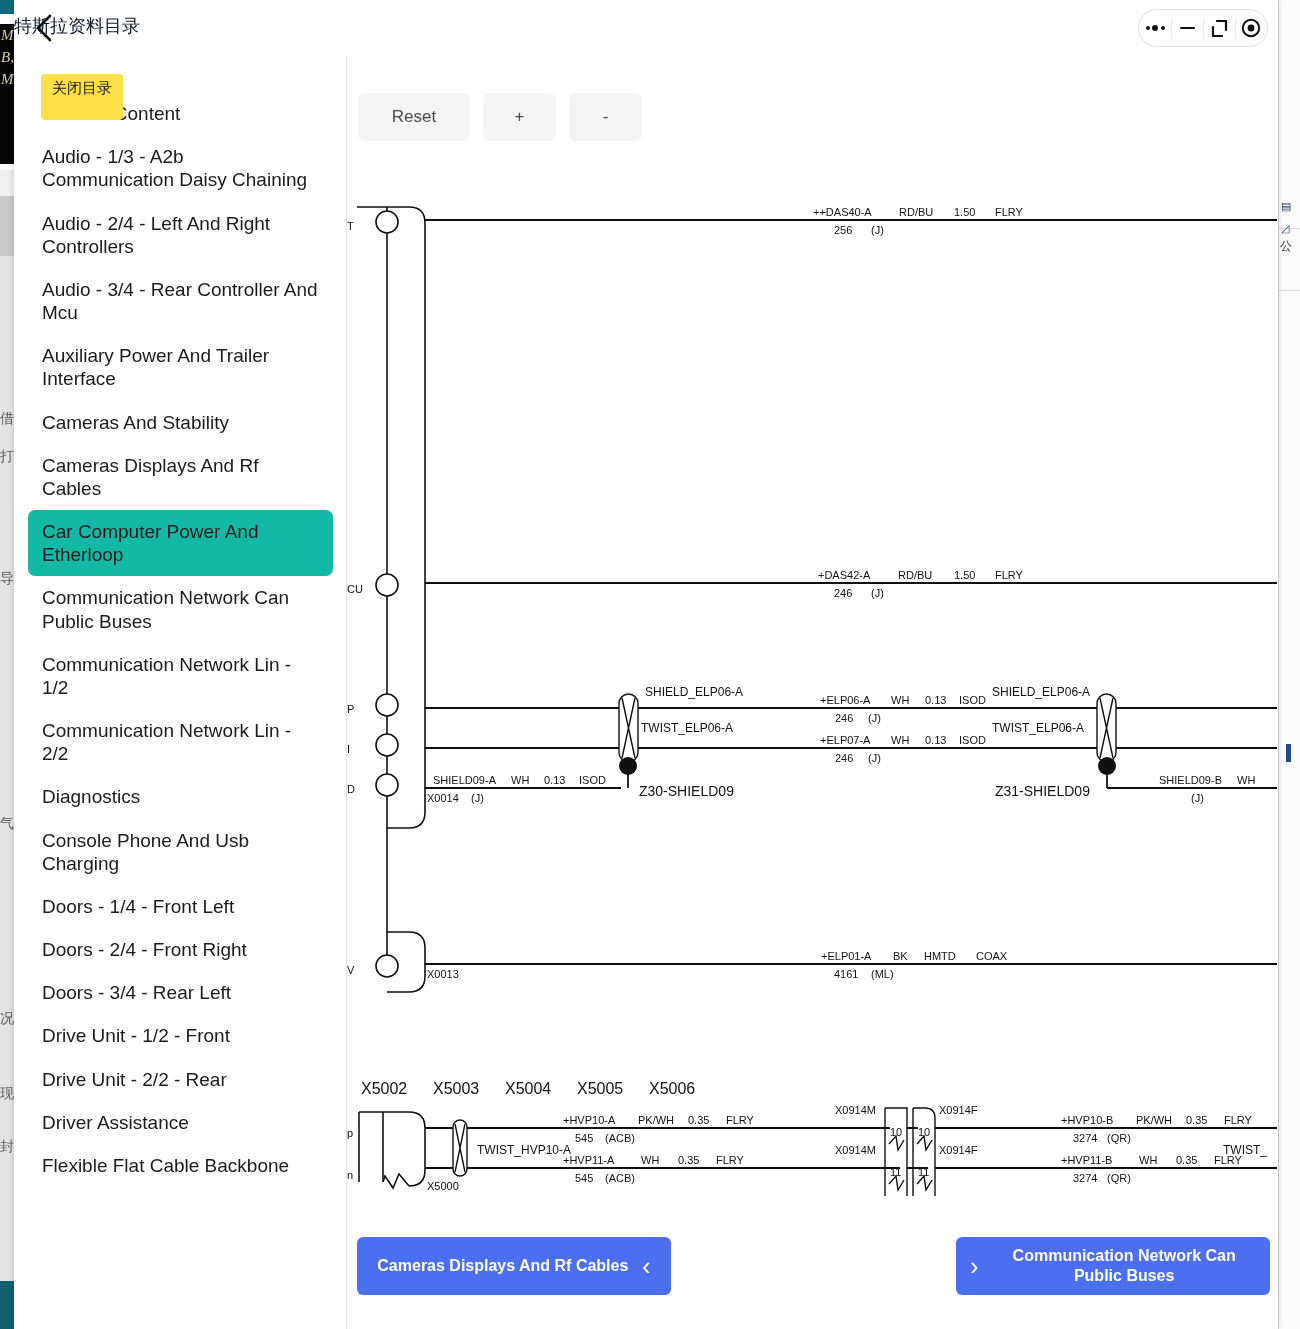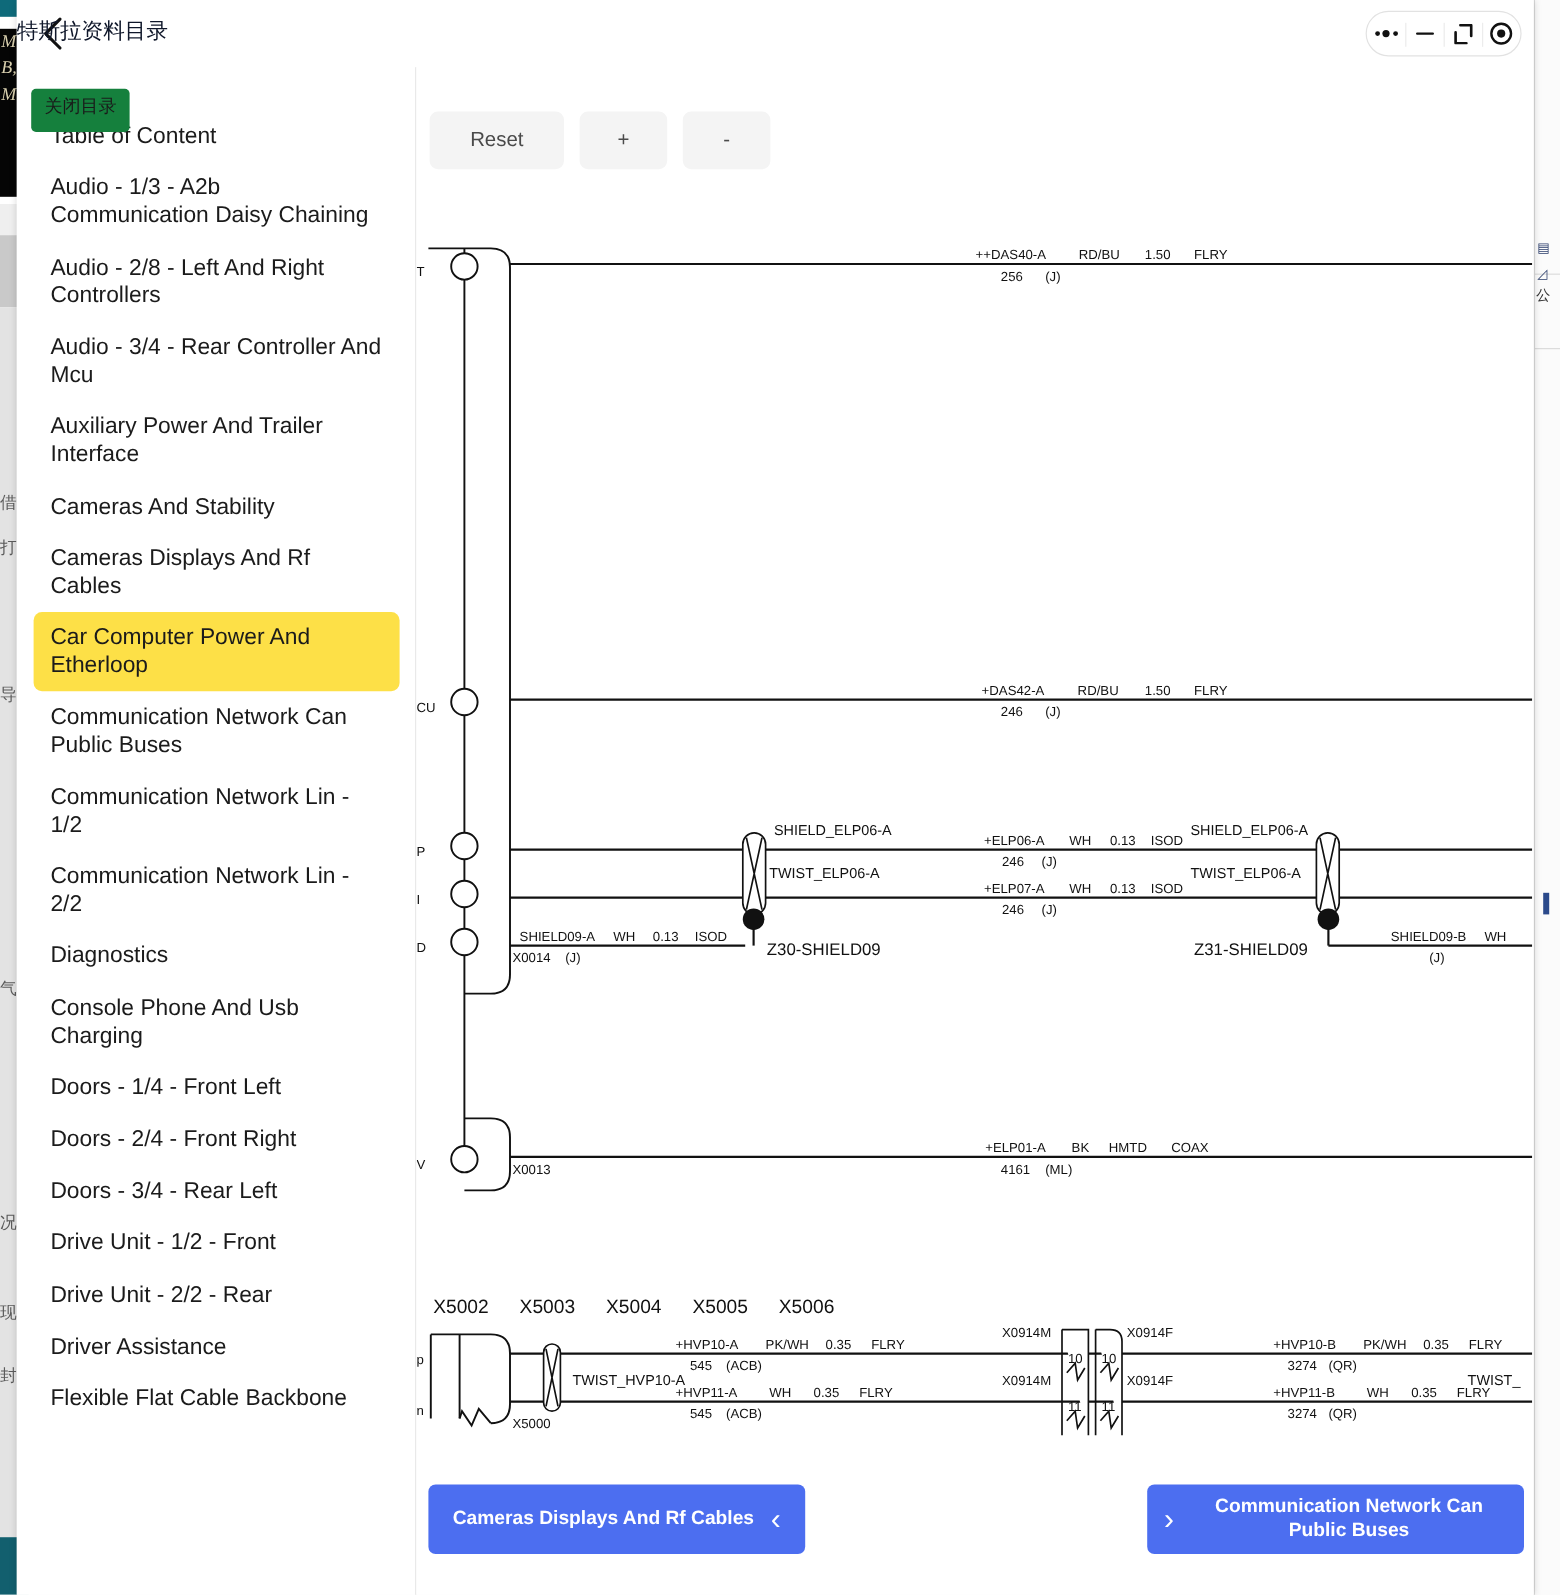--- a/index.html
+++ b/index.html
@@ -77,32 +77,32 @@
 
   
   #body-split { position:relative; height:1273px; display:flex; }
 
   
   #sidebar {
     width:333px; height:100%; position:relative;
     border-right:1px solid #e4e4e4; overflow:hidden; background:#fff;
   }
   #toc-tooltip {
-    position:absolute; left:12px; top:18px; z-index:5;
-    background:#15803d; color:#1a1a1a; font-size:15px;
+    position:absolute; left:27px; top:18px; z-index:5;
+    background:#fde047; color:#1a1a1a; font-size:15px;
     font-family:"DejaVu Sans", sans-serif;
-    padding:5px 11px 12px; border-radius:4px; white-space:nowrap;
+    padding:5px 11px 22px; border-radius:4px; white-space:nowrap;
   }
   #toc-list { position:absolute; left:0; top:36px; width:333px; padding-bottom:30px; }
   .toc-item {
     margin:0 14px; padding:10px 14px; border-radius:7px;
     font-size:19px; line-height:1.22; color:#1b1b1b;
     font-family:"Liberation Sans", sans-serif; cursor:pointer;
   }
-  .toc-item.active { background:#fde047; }
+  .toc-item.active { background:#14b8a6; }
 
   
   #content { position:relative; flex:1; height:100%; overflow:hidden; background:#fff; }
   #zoom-toolbar { position:absolute; left:11px; top:37px; display:flex; gap:13px; }
   .zbtn {
     height:48px; min-width:73px; padding:0 22px; border:none; border-radius:7px;
     background:#f4f4f4; color:#4a4a4a; font-size:17px; cursor:pointer;
     font-family:"Liberation Sans", sans-serif;
   }
   .zbtn.wide { min-width:112px; }
@@ -199,21 +199,21 @@
     </div>
   </div>
 
   <div id="body-split">
 
     <div id="sidebar">
       <div id="toc-tooltip">关闭目录</div>
       <div id="toc-list">
         <div class="toc-item">Table of Content</div>
         <div class="toc-item">Audio - 1/3 - A2b Communication Daisy Chaining</div>
-        <div class="toc-item">Audio - 2/8 - Left And Right Controllers</div>
+        <div class="toc-item">Audio - 2/4 - Left And Right Controllers</div>
         <div class="toc-item">Audio - 3/4 - Rear Controller And Mcu</div>
         <div class="toc-item">Auxiliary Power And Trailer Interface</div>
         <div class="toc-item">Cameras And Stability</div>
         <div class="toc-item">Cameras Displays And Rf Cables</div>
         <div class="toc-item active">Car Computer Power And Etherloop</div>
         <div class="toc-item">Communication Network Can Public Buses</div>
         <div class="toc-item">Communication Network Lin - 1/2</div>
         <div class="toc-item">Communication Network Lin - 2/2</div>
         <div class="toc-item">Diagnostics</div>
         <div class="toc-item">Console Phone And Usb Charging</div>

